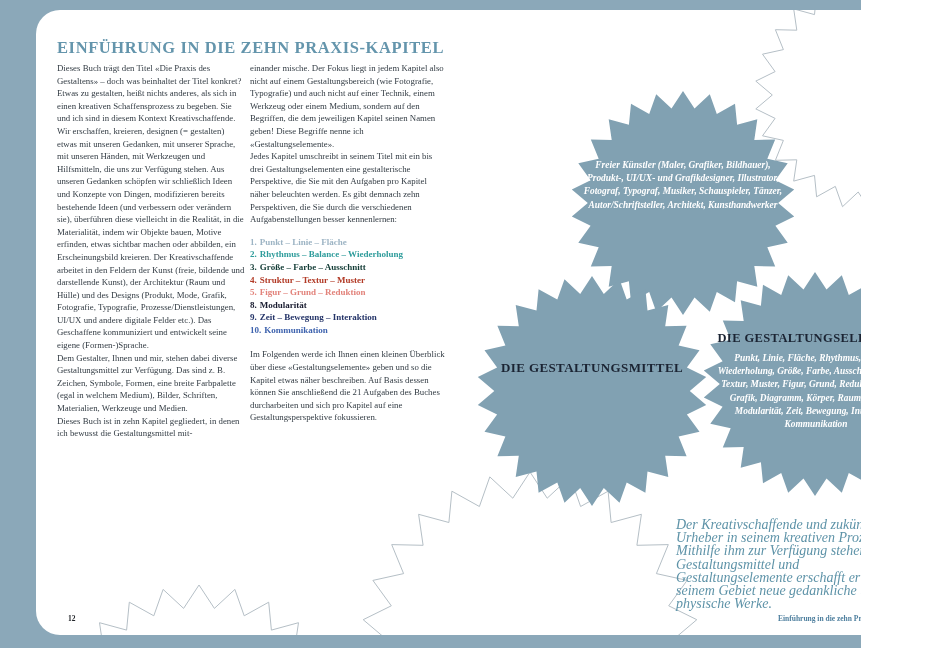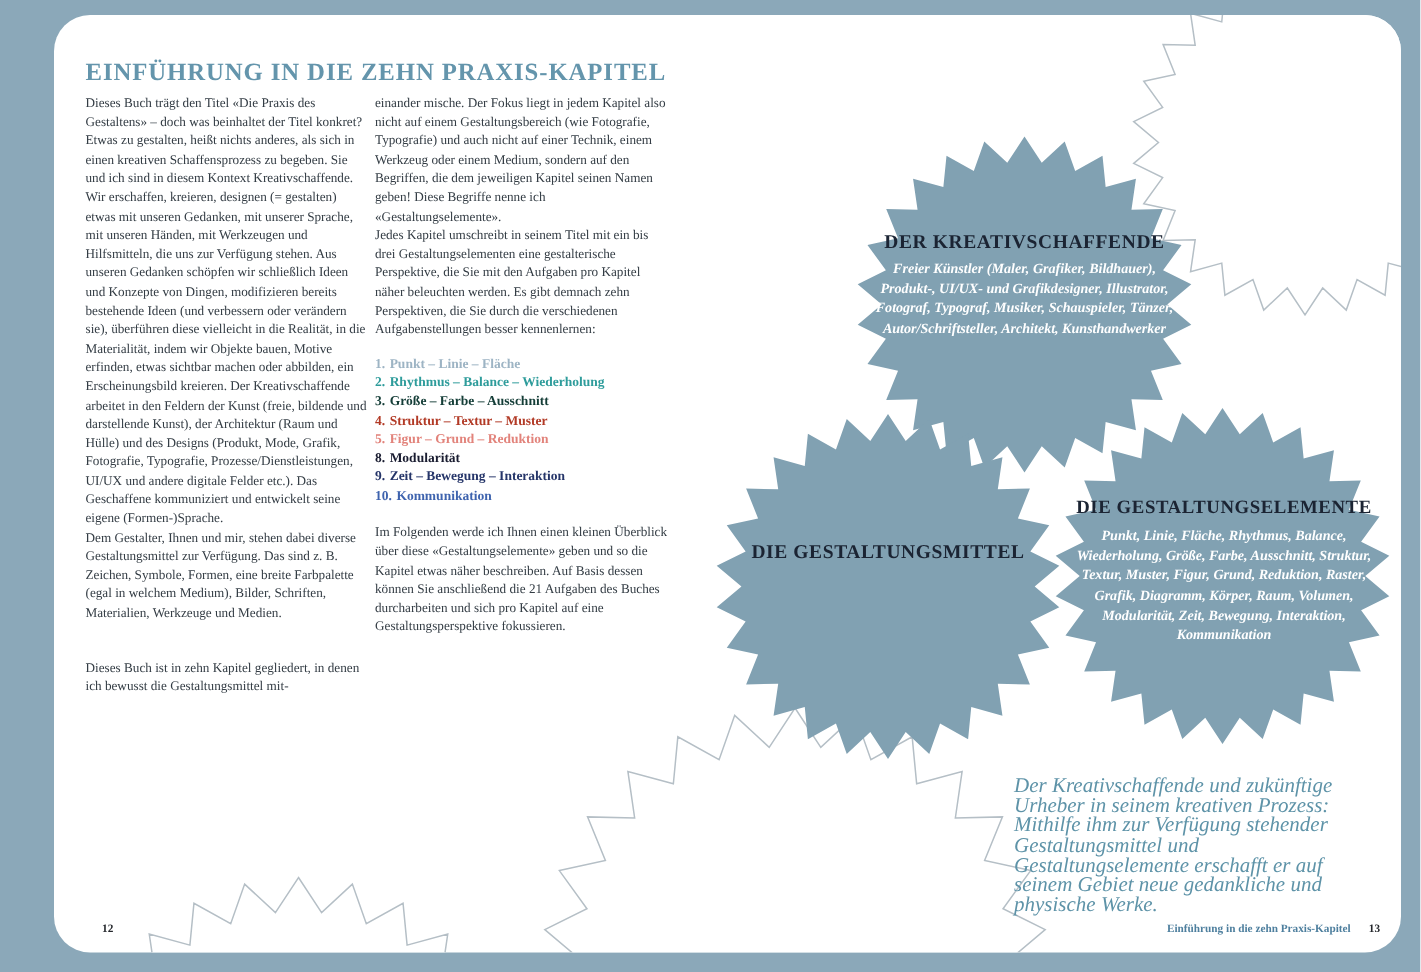--- a/index.html
+++ b/index.html
@@ -1,18 +1,18 @@
 <!DOCTYPE html>
 <html><head>
 <meta charset="utf-8">
 <style>
   html,body{margin:0;padding:0;}
   .canvas{
     position:relative;
-    width:947px;height:648px;
+    width:861px;height:648px;
     background:#8BA8B9;
     overflow:hidden;
     font-family:"Liberation Serif", serif;
   }
   .page{
     position:absolute;
     left:36px;top:10px;
     width:898px;height:625px;
     background:#ffffff;
     border-radius:24px;
@@ -25,21 +25,21 @@
     color:#6495AC;
   }
   .col{
     position:absolute;top:52px;
     font-size:8.8px;line-height:12.6px;color:#333C44;
     text-align:left;
   }
   .col1{left:21px;width:189px;}
   .col2{left:214px;width:196px;}
   .col p{margin:0;}
-  .col p.spaced{margin-top:24px;}
+  .col p.spaced{margin-top:0;}
   .chap-list{margin:10px 0 12px 0;}
   .chap-item{font-weight:bold;font-size:9px;line-height:12.6px;}
   .chap-num{margin-right:3px;}
   .badge-text{
     position:absolute;text-align:center;
   }
   .badge-title{
     color:#1B2433;font-weight:bold;
     font-size:13px;line-height:15px;letter-spacing:0.4px;
   }
@@ -102,21 +102,20 @@
         <div class="chap-item" style="color: rgb(178, 58, 38);"><span class="chap-num">4.</span><span>Struktur – Textur – Muster</span></div>
         <div class="chap-item" style="color: rgb(226, 131, 123);"><span class="chap-num">5.</span><span>Figur – Grund – Reduktion</span></div>
         <div class="chap-item" style="color: rgb(25, 28, 48);"><span class="chap-num">8.</span><span>Modularität</span></div>
         <div class="chap-item" style="color: rgb(37, 53, 105);"><span class="chap-num">9.</span><span>Zeit – Bewegung – Interaktion</span></div>
         <div class="chap-item" style="color: rgb(62, 99, 174);"><span class="chap-num">10.</span><span>Kommunikation</span></div>
       </div>
       <p>Im Folgenden werde ich Ihnen einen kleinen Überblick über diese «Gestaltungselemente» geben und so die Kapitel etwas näher beschreiben. Auf Basis dessen können Sie anschließend die 21 Aufgaben des Buches durcharbeiten und sich pro Kapitel auf eine Gestaltungsperspektive fokussieren.</p>
     </div>
 
     <div class="badge-text badge1">
-      <div class="badge-title">DER KREATIVSCHAFFENDE</div>
       <div class="badge-body">Freier Künstler (Maler, Grafiker, Bildhauer), Produkt-, UI/UX- und Grafikdesigner, Illustrator, Fotograf, Typograf, Musiker, Schauspieler, Tänzer, Autor/Schriftsteller, Architekt, Kunsthandwerker</div>
     </div>
 
     <div class="badge-text badge2">
       <div class="badge-title">DIE GESTALTUNGSMITTEL</div>
     </div>
 
     <div class="badge-text badge3">
       <div class="badge-title">DIE GESTALTUNGSELEMENTE</div>
       <div class="badge-body">Punkt, Linie, Fläche, Rhythmus, Balance, Wiederholung, Größe, Farbe, Ausschnitt, Struktur, Textur, Muster, Figur, Grund, Reduktion, Raster, Grafik, Diagramm, Körper, Raum, Volumen, Modularität, Zeit, Bewegung, Interaktion, Kommunikation</div>

